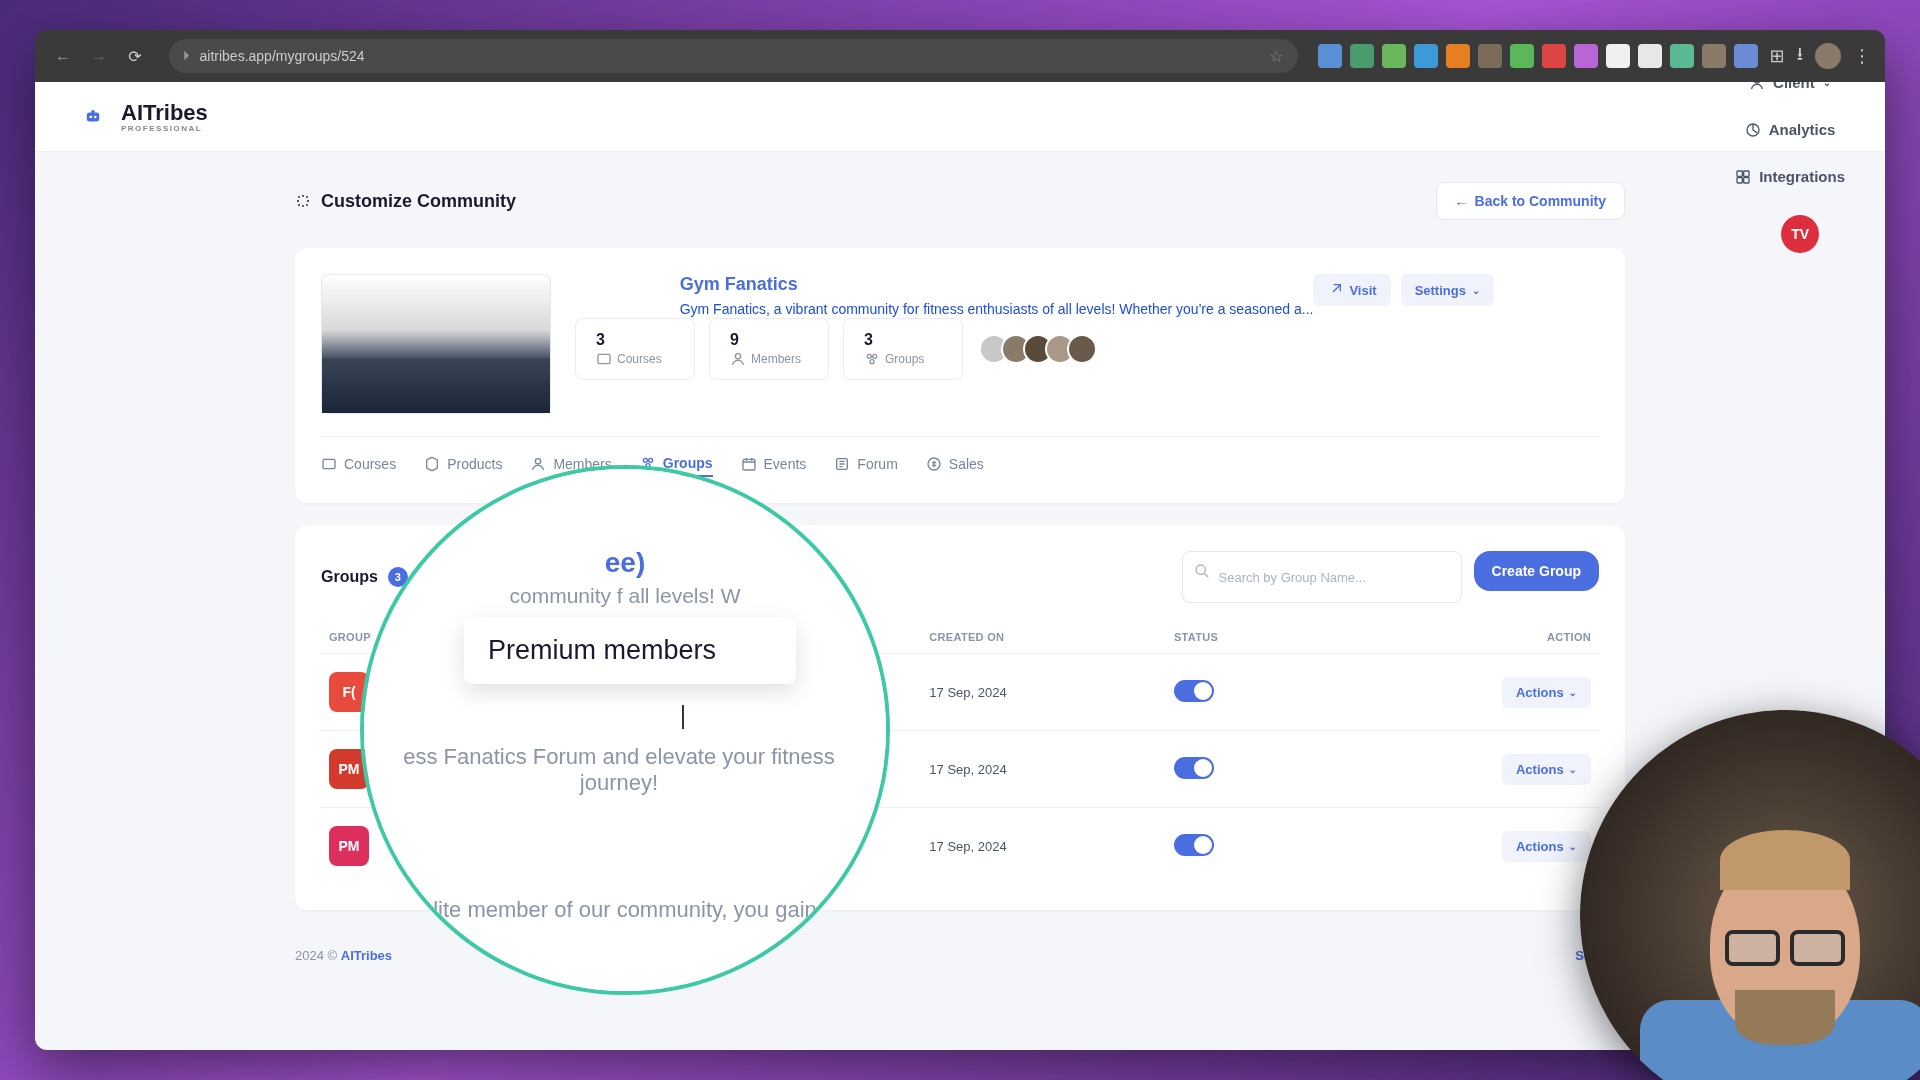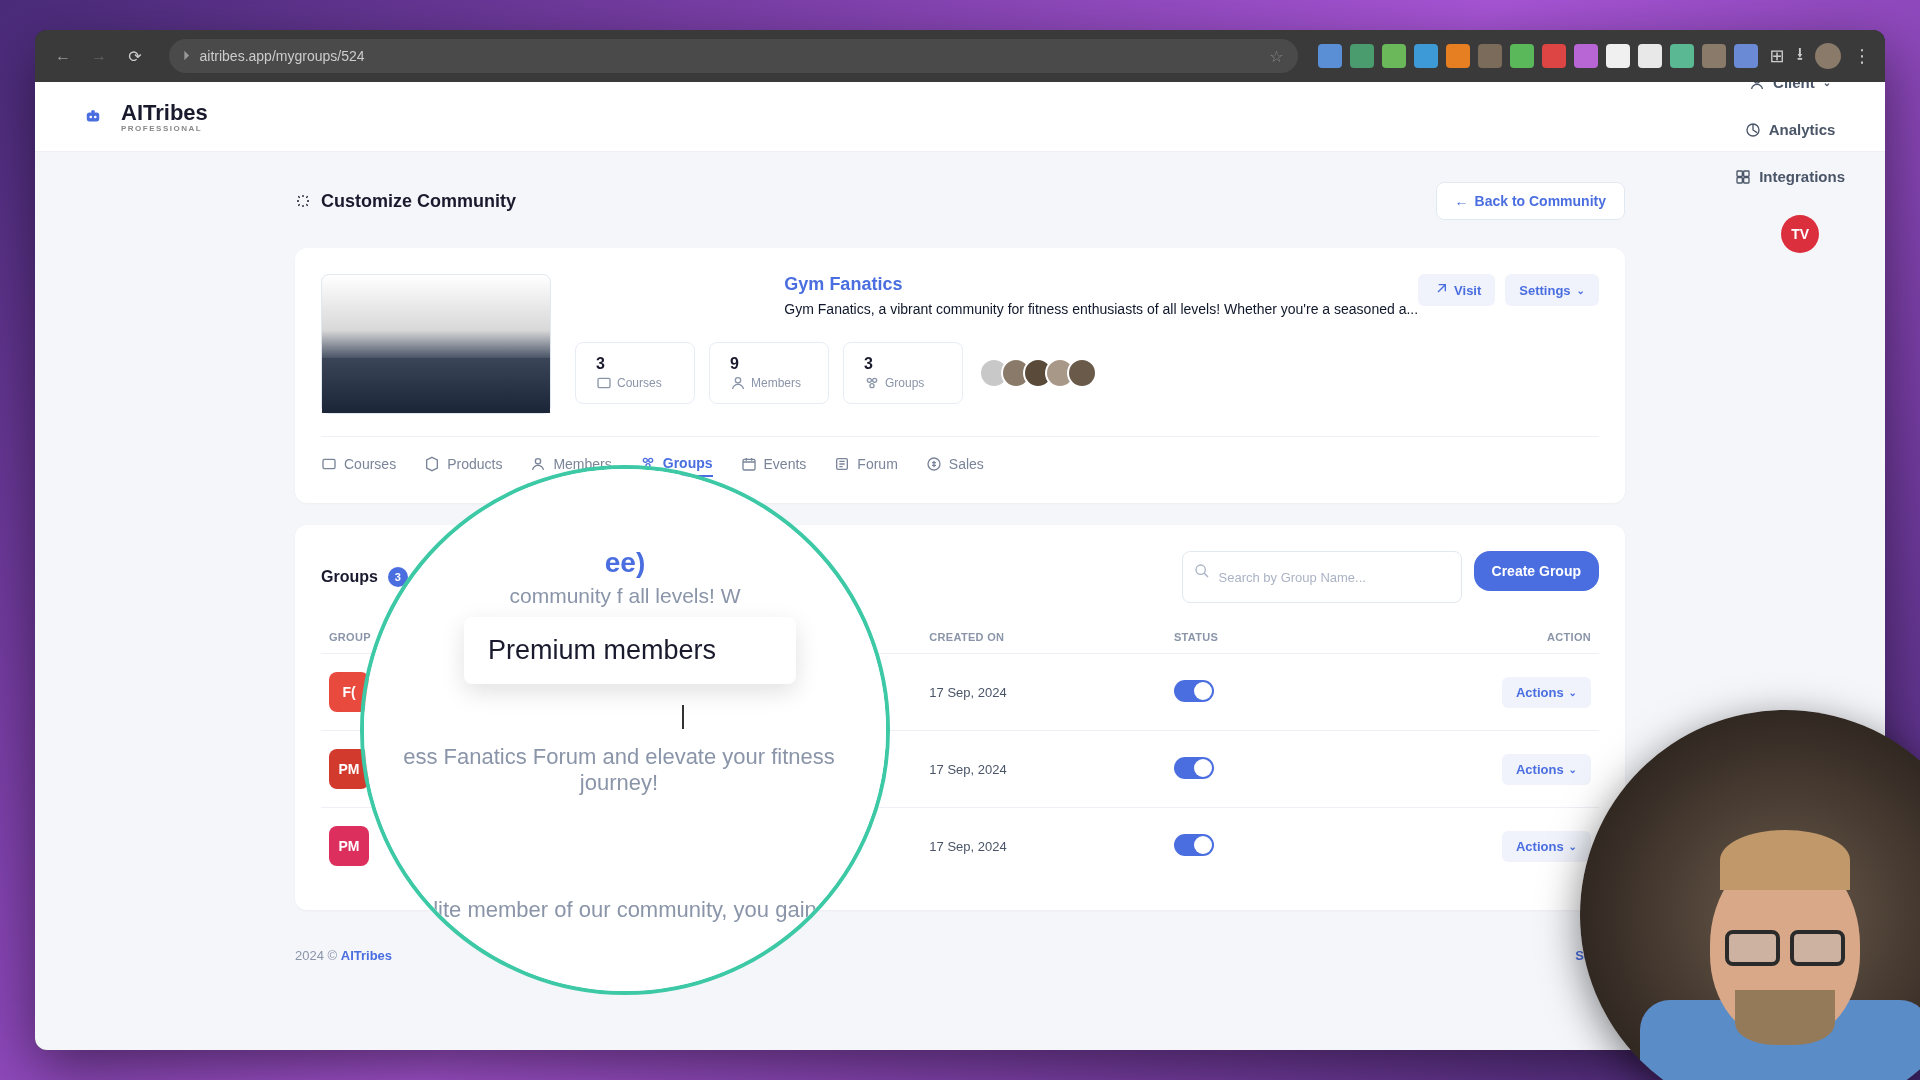--- a/index.html
+++ b/index.html
@@ -38,21 +38,21 @@
 .page-title { display: flex; align-items: center; gap: 10px; font-size: 18px; font-weight: 700; color: #1a1a2e; justify-content: center; }
 .back-btn { background: #fff; border: 1px solid #e2e8f0; padding: 10px 18px; border-radius: 8px; color: #4a6ee0; font-size: 14px; font-weight: 600; display: flex; align-items: center; gap: 6px; cursor: pointer; }
 
 .card { background: #fff; border-radius: 12px; padding: 26px; box-shadow: 0 1px 3px rgba(0,0,0,0.04); margin-bottom: 22px; }
 
 .community-header { display: flex; gap: 24px; align-items: flex-start; }
 .comm-thumb { width: 230px; height: 140px; background: linear-gradient(180deg,#fff 0%,#d8d8d8 40%,#4a5568 60%,#2a3548 100%); border-radius: 8px; border: 1px solid #e2e8f0; display:flex; align-items:flex-end; }
 .comm-thumb-inner { width: 100%; height: 40%; background: linear-gradient(180deg,#3a4558,#1a2538); }
 .comm-info { flex: 1; }
 .comm-name { color: #4a6ee0; font-size: 18px; font-weight: 700; margin-bottom: 6px; }
-.comm-desc { color: #0f172a; font-size: 14px; margin-bottom: 25px; }
+.comm-desc { color: #1d4ed8; font-size: 14px; margin-bottom: 1px; }
 .comm-actions { display: flex; gap: 10px; }
 .visit-btn { background: #f0f3fb; color: #4a6ee0; padding: 8px 14px; border-radius: 6px; border: none; font-size: 13px; font-weight: 600; display: flex; align-items: center; gap: 6px; cursor: pointer; }
 .settings-btn { background: #f0f3fb; color: #4a6ee0; padding: 8px 14px; border-radius: 6px; border: none; font-size: 13px; font-weight: 600; display: flex; align-items: center; gap: 6px; cursor: pointer; }
 
 .stat-row { display: flex; gap: 14px; align-items: center; }
 .stat-box { border: 1px solid #e8ecf5; border-radius: 8px; padding: 12px 20px; min-width: 120px; }
 .stat-num { font-size: 16px; font-weight: 700; color: #1a1a2e; }
 .stat-lbl { font-size: 12px; color: #8a95a9; display: flex; align-items: center; gap: 5px; margin-top: 2px; }
 .avatar-stack { display: flex; margin-left: 10px; }
 .avatar-stack div { width: 30px; height: 30px; border-radius: 50%; border: 2px solid #fff; margin-left: -8px; }
@@ -221,21 +221,21 @@
           <span>Back to Community</span>
         </button>
       </div>
 
       <div class="card">
         <div class="community-header">
           <div class="comm-thumb">
               <div class="comm-thumb-inner"></div>
             </div>
           <div class="comm-info">
-            <div style="display:flex;justify-content:flex-end;align-items:flex-start">
+            <div style="display:flex;justify-content:center;align-items:flex-start">
               <div>
                 <div class="comm-name">Gym Fanatics</div>
                 <div class="comm-desc">Gym Fanatics, a vibrant community for fitness enthusiasts of all levels! Whether you're a seasoned a...</div>
               </div>
               <div class="comm-actions">
                 <button class="visit-btn">
                     <svg viewBox="0 0 24 24" fill="none" stroke="currentColor" stroke-width="2" width="13" height="13">
                       <path d="M10 4h10v10M20 4L9 15"></path>
                     </svg>
                     <span>Visit</span>

